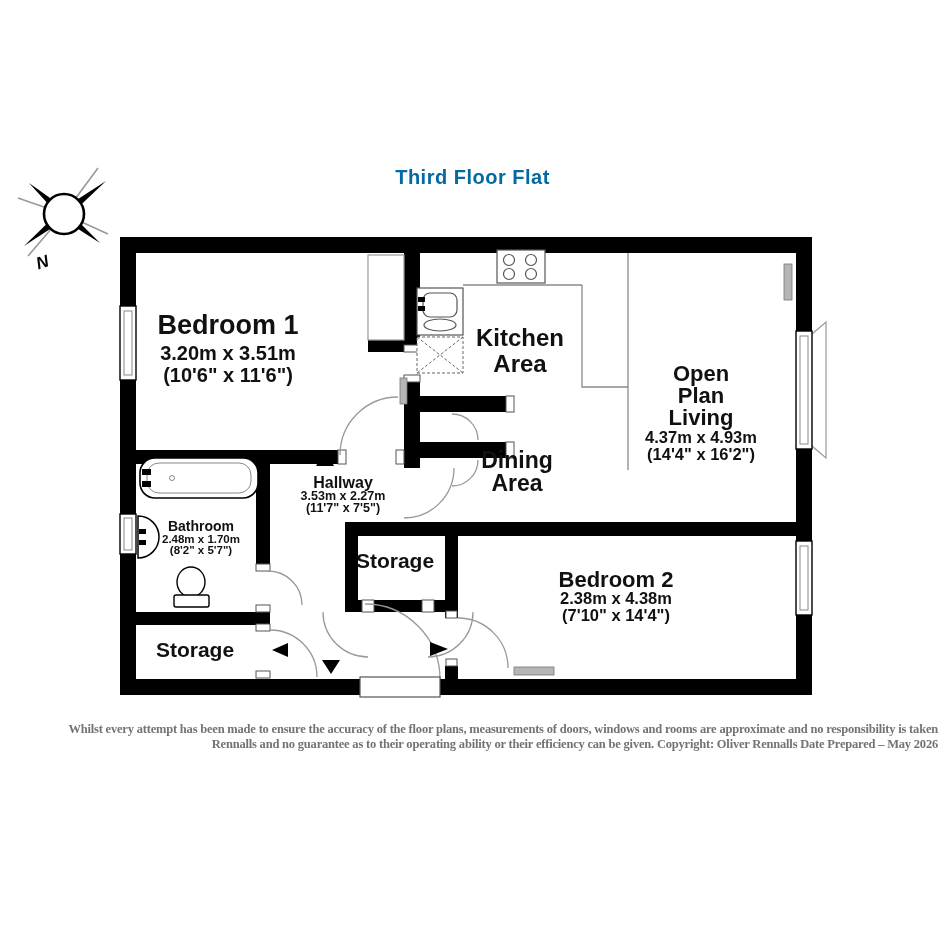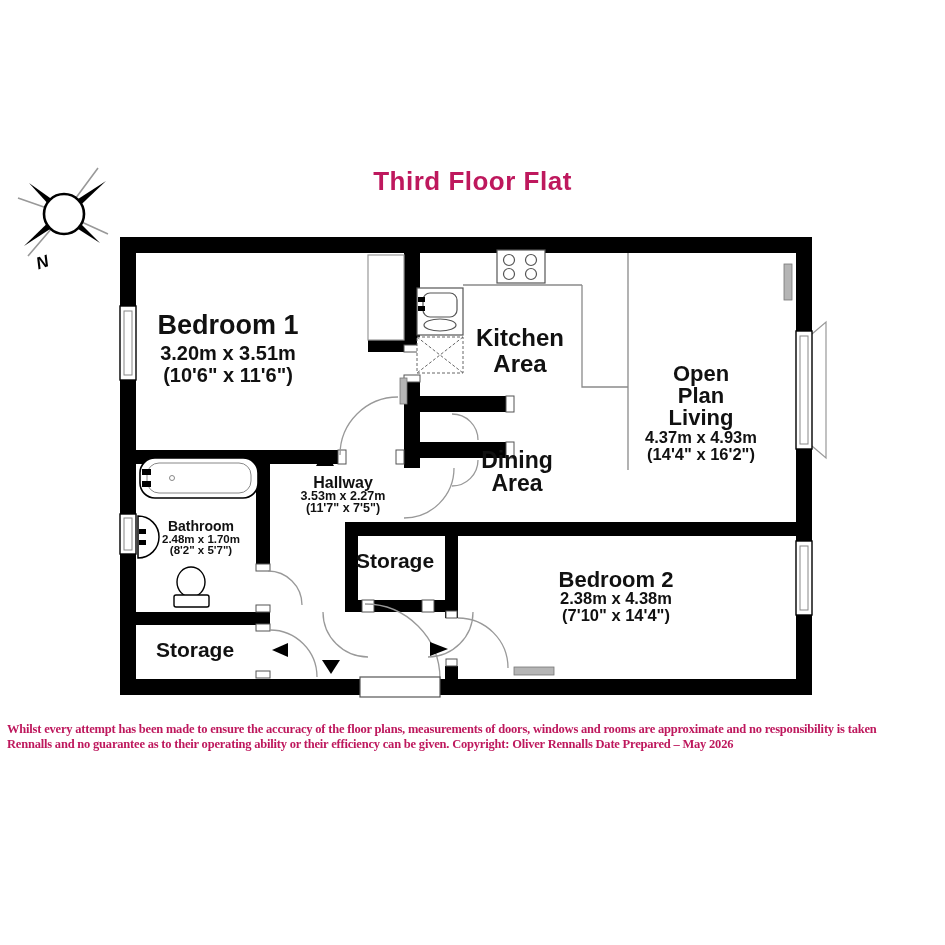--- a/index.html
+++ b/index.html
@@ -1,24 +1,24 @@
 <!DOCTYPE html>
 <html><head>
 <meta charset="utf-8">
 <style>
   html,body{margin:0;padding:0;background:#ffffff;}
   body{width:945px;height:945px;position:relative;overflow:hidden;
        font-family:"Liberation Sans", sans-serif;color:#111;}
   .title-block{position:absolute;top:166px;left:0;width:945px;text-align:center;}
-  .title-heading{font-size:26px;font-weight:700;letter-spacing:.5px;color:#be185d;}
+  .title-heading{font-size:20px;font-weight:700;letter-spacing:.5px;color:#0369a1;}
   .title-sub{font-size:17px;font-weight:400;margin-top:3px;color:#222;}
   .plan-svg{position:absolute;top:0;left:0;}
-  .disclaimer{position:absolute;top:722px;left:7px;width:931px;text-align:left;
+  .disclaimer{position:absolute;top:722px;left:7px;width:931px;text-align:right;
               font-family:"Liberation Serif", serif;font-weight:700;
-              font-size:12.5px;line-height:14.6px;letter-spacing:-0.2px;color:#be185d;}
+              font-size:12.5px;line-height:14.6px;letter-spacing:-0.2px;color:#737373;}
   .disclaimer div{white-space:nowrap;}
 </style>
 </head>
 <body>
 
 <div class="title-block">
   <div class="title-heading">Third Floor Flat</div>
 </div>
 
 <svg class="plan-svg" width="945" height="945" viewBox="0 0 945 945">

